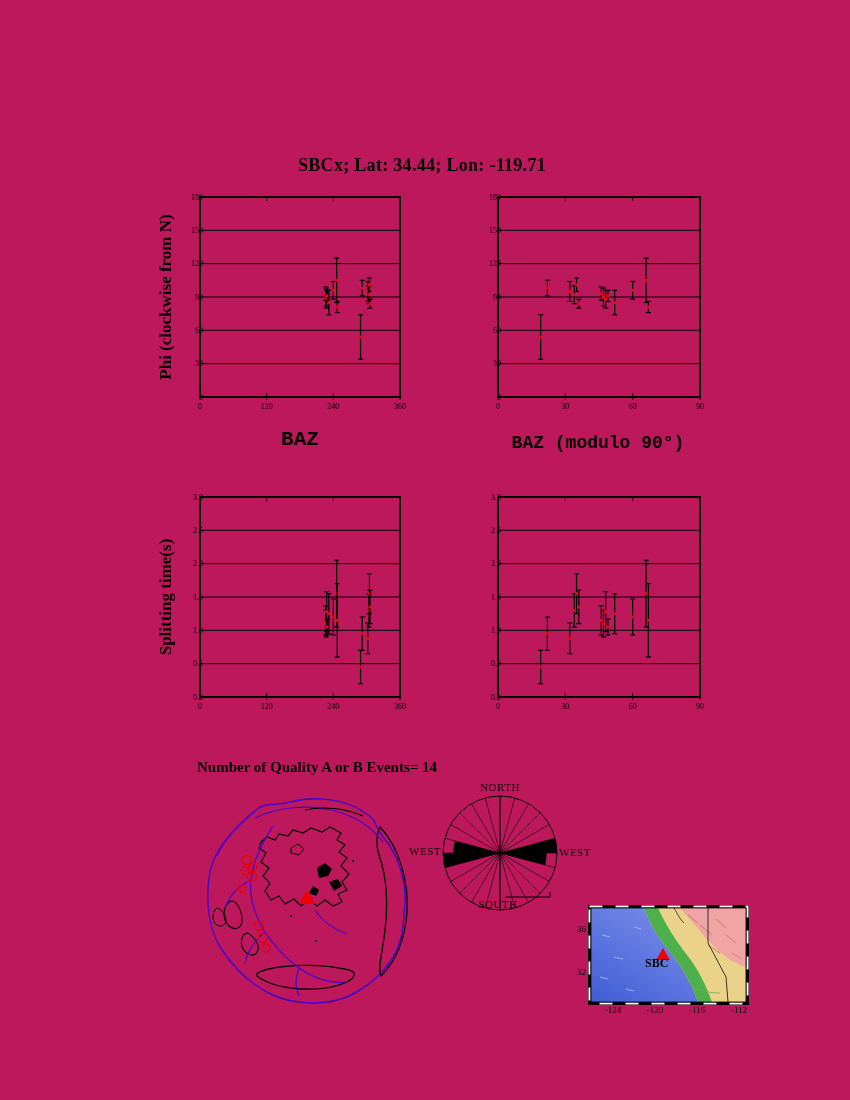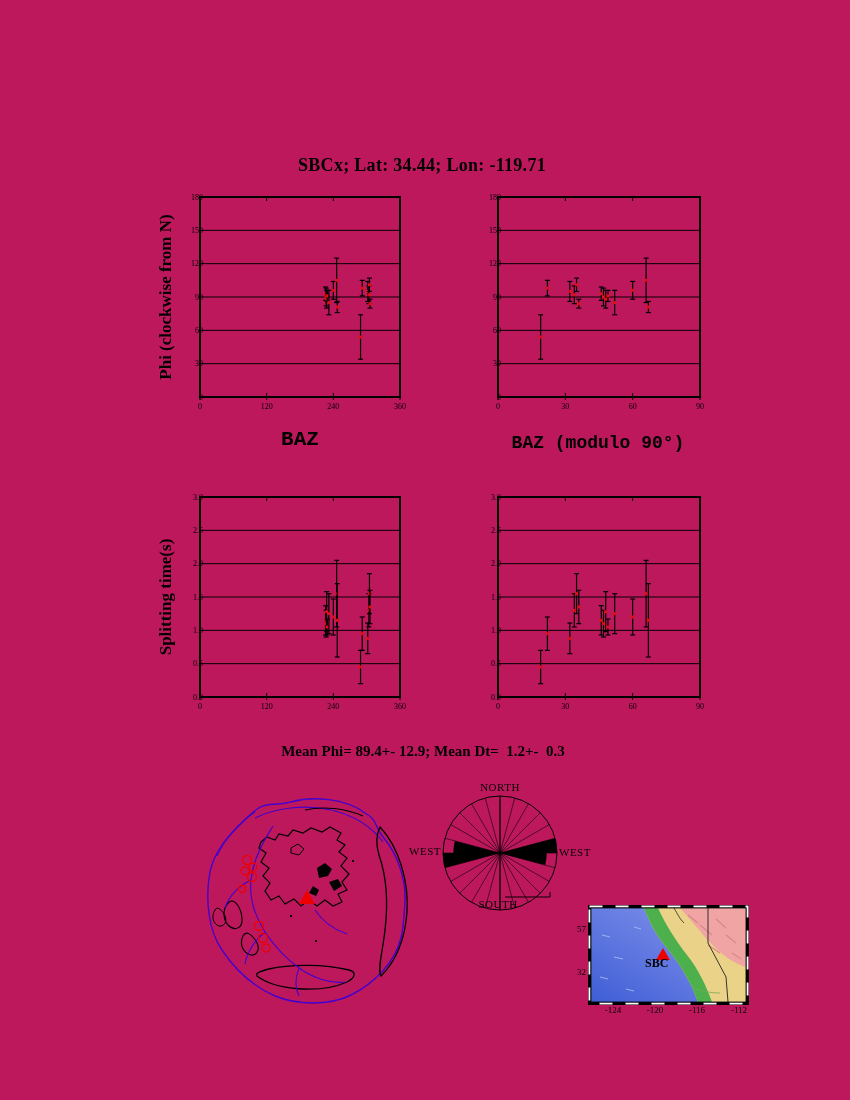--- a/index.html
+++ b/index.html
@@ -380,21 +380,21 @@
         <line x1="169.8777777777778" y1="170" x2="174.8777777777778" y2="170" stroke="#000" stroke-width="1.2"></line>
         <line x1="169.8777777777778" y1="96.66666666666667" x2="174.8777777777778" y2="96.66666666666667" stroke="#000" stroke-width="1.2"></line>
         <rect x="170.8777777777778" y="131.83333333333334" width="3" height="3" fill="#e01010"></rect>
         <rect x="22" y="10" width="202" height="200" fill="none" stroke="#000000" stroke-width="2"></rect>
       </svg>
     </div>
 
   <div class="abs axis-x-label" style="left:250px;top:428px;width:100px;font-size:21px;">BAZ</div>
   <div class="abs axis-x-label" style="left:478px;top:433px;width:240px;font-size:18px;">BAZ (modulo 90°)</div>
 
-  <div class="abs stats-line" style="left:123px;top:743px;width:600px;text-align:center;">Mean Phi= 89.4+- 12.9; Mean Dt=  1.2+-  0.3</div>
+  <div class="abs stats-line" style="left:197px;top:759px;">Number of Quality A or B Events= 14</div>
 
   <div class="abs" style="left:195px;top:790px;width:220px;height:228px;">
     <svg width="220" height="228" viewBox="0 0 220 228">
 
       <path d="M210,112 C211,90 203,64 188,47 C180,38 183,30 170,23 C150,8 118,6 96,12
                C75,17 70,10 55,25 C38,41 17,60 14,88 C11,110 13,140 27,160
                C39,178 57,196 80,206 C102,215 134,216 156,205 C180,193 200,172 206,148
                C209,136 209,124 210,112 Z" fill="none" stroke="#4400cc" stroke-width="1.4"></path>
       <path d="M60,28 C80,18 110,14 136,20 C158,25 176,36 188,52" fill="none" stroke="#4400cc" stroke-width="1.1"></path>
       <path d="M60,22 C45,32 30,48 22,66" fill="none" stroke="#4400cc" stroke-width="1.1"></path>
@@ -517,16 +517,16 @@
       <rect x="1.5" y="1.5" width="158" height="97" fill="none" stroke="#fff" stroke-width="2" stroke-dasharray="13 13"></rect>
       <rect x="3" y="3" width="155" height="94" fill="none" stroke="#000" stroke-width="0.8"></rect>
     </svg>
   </div>
   <div class="abs sbc-label" style="left:645px;top:956px;">SBC</div>
 
   <div class="abs map-tick" style="left:598px;top:1005px;width:30px;text-align:center;">-124</div>
   <div class="abs map-tick" style="left:640px;top:1005px;width:30px;text-align:center;">-120</div>
   <div class="abs map-tick" style="left:682px;top:1005px;width:30px;text-align:center;">-116</div>
   <div class="abs map-tick" style="left:724px;top:1005px;width:30px;text-align:center;">-112</div>
-  <div class="abs map-tick" style="left:566px;top:924px;width:20px;text-align:right;">57</div>
+  <div class="abs map-tick" style="left:566px;top:924px;width:20px;text-align:right;">36</div>
   <div class="abs map-tick" style="left:566px;top:967px;width:20px;text-align:right;">32</div>
 
 </div>
 
 </body></html>

